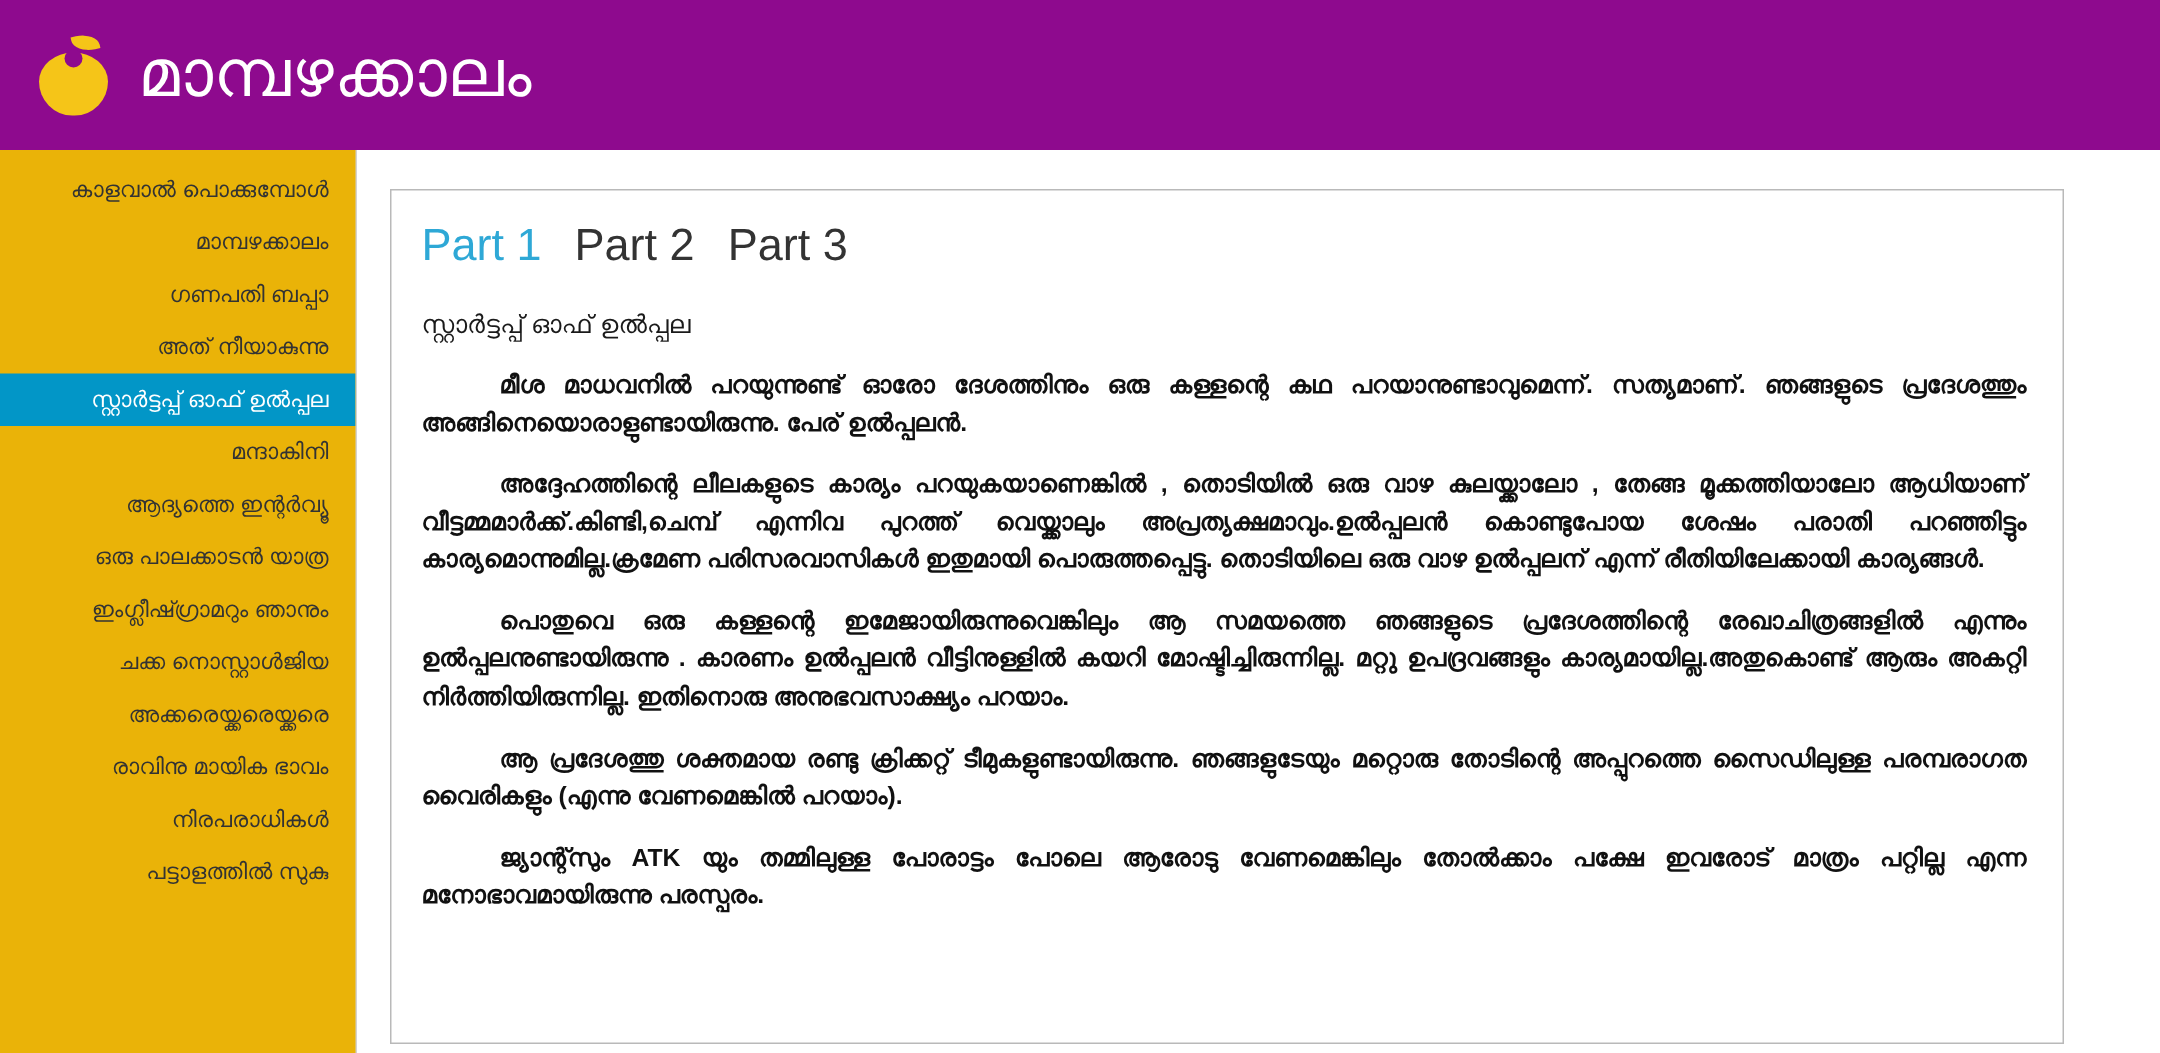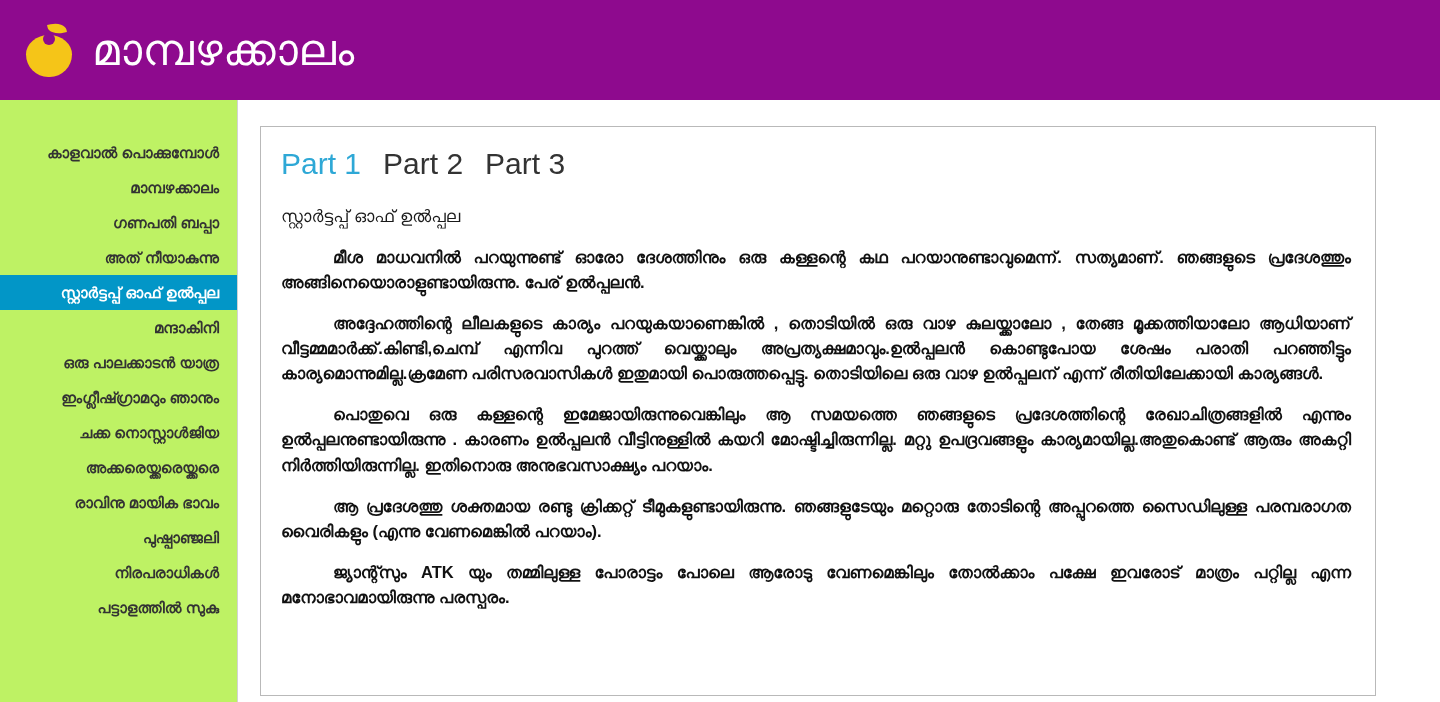--- a/index.html
+++ b/index.html
@@ -68,25 +68,24 @@
   
   .body-wrap {
     display: flex;
     height: 602px;
   }
 
   
   .sidebar {
     width: 238px;
     flex: 0 0 238px;
-    background: #bef264;
+    background: #eab308;
     border-right: 1px solid #d2d2d2;
-    padding-top: 35px;
+    padding-top: 9px;
     overflow: hidden;
-    font-weight: bold;
   }
   .side-item {
     height: 35px;
     line-height: 35px;
     font-size: 15px;
     color: #333333;
     text-align: right;
     padding-right: 18px;
     white-space: nowrap;
     cursor: pointer;
@@ -154,26 +153,26 @@
 
 <div class="body-wrap">
 
   <div class="sidebar">
     <div class="side-item">കാളവാൽ പൊക്കുമ്പോൾ</div>
     <div class="side-item">മാമ്പഴക്കാലം</div>
     <div class="side-item">ഗണപതി ബപ്പാ</div>
     <div class="side-item">അത് നീയാകുന്നു</div>
     <div class="side-item active">സ്റ്റാർട്ടപ്പ് ഓഫ് ഉൽപ്പല</div>
     <div class="side-item">മന്ദാകിനി</div>
+    <div class="side-item">ആദ്യത്തെ ഇന്റർവ്യൂ</div>
     <div class="side-item">ഒരു പാലക്കാടൻ യാത്ര</div>
     <div class="side-item">ഇംഗ്ലീഷ്ഗ്രാമറും ഞാനും</div>
     <div class="side-item">ചക്ക നൊസ്റ്റാൾജിയ</div>
     <div class="side-item">അക്കരെയ്ക്കരെയ്ക്കരെ</div>
     <div class="side-item">രാവിനു മായിക ഭാവം</div>
-    <div class="side-item">പുഷ്പാഞ്ജലി</div>
     <div class="side-item">നിരപരാധികൾ</div>
     <div class="side-item">പട്ടാളത്തിൽ സുകു</div>
   </div>
 
   <div class="main">
     <div class="doc-panel">
 
       <div class="tabs">
         <div class="tab active">Part 1</div>
         <div class="tab">Part 2</div>

